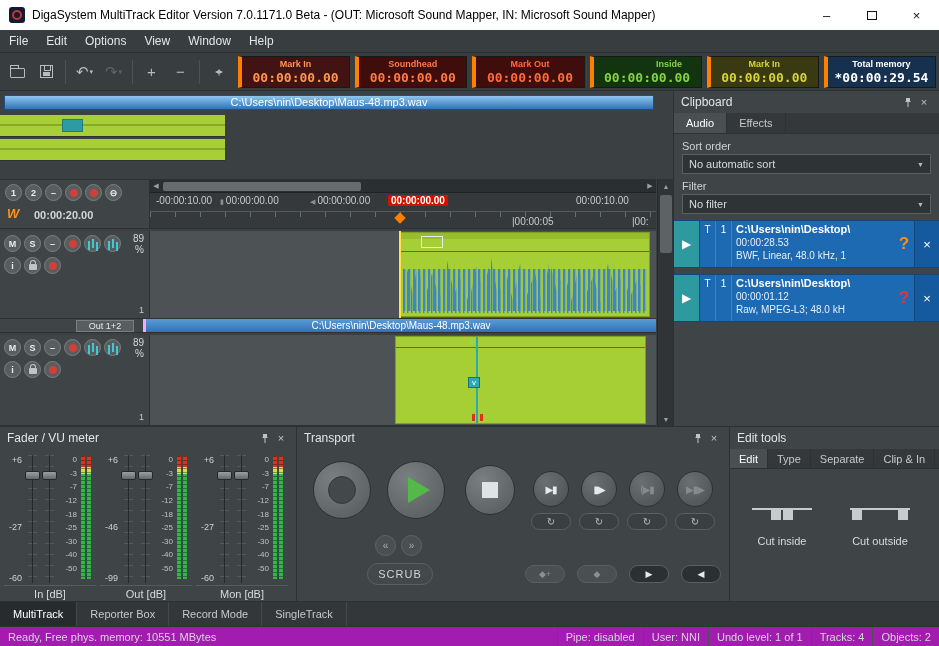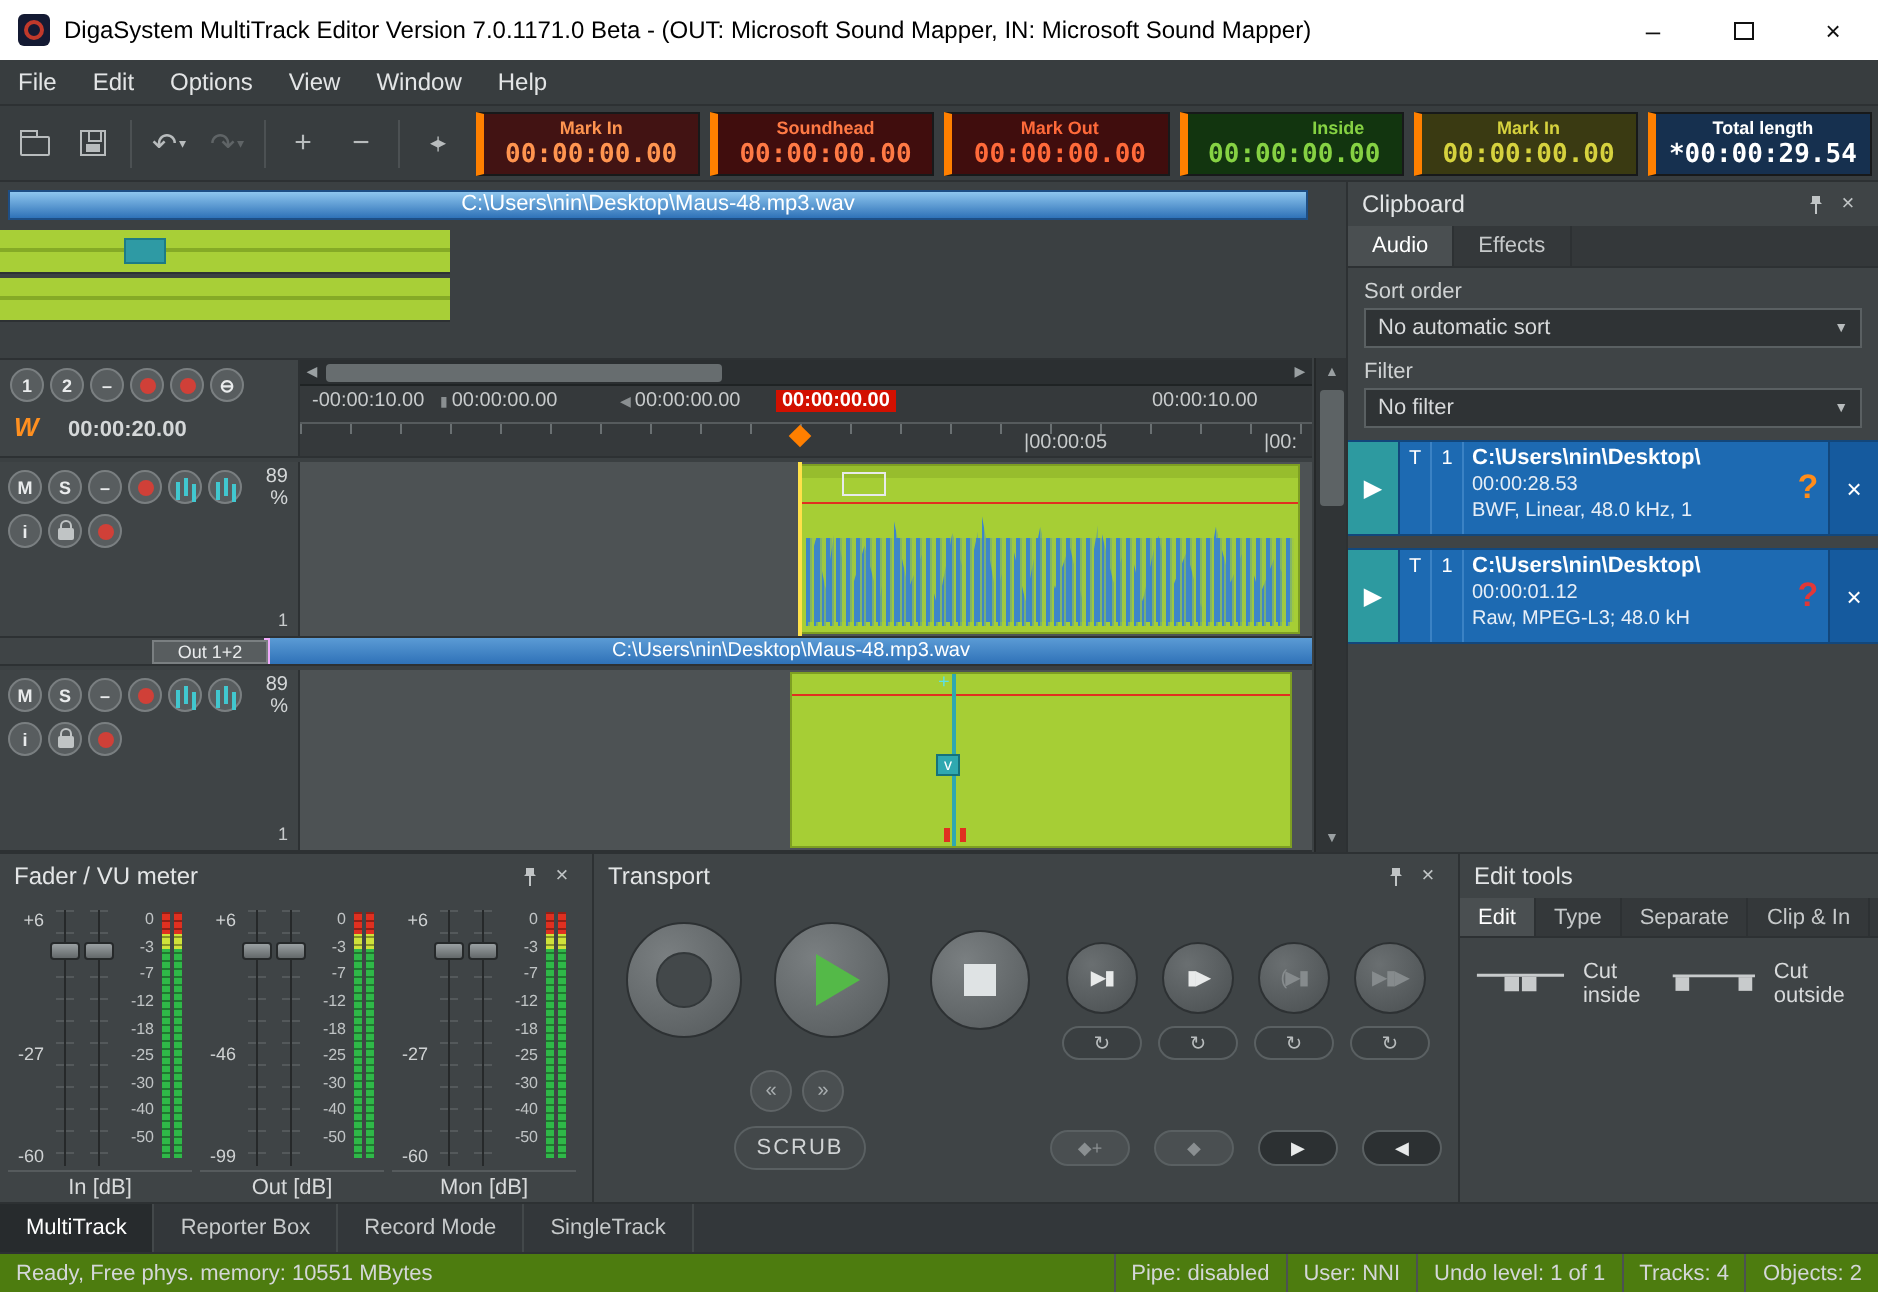--- a/index.html
+++ b/index.html
@@ -92,21 +92,21 @@
     background:repeating-linear-gradient(90deg,#3e86c8 0 1px,rgba(62,134,200,.4) 1px 2px,transparent 2px 4px);
     clip-path:polygon(0 100%,0 60%,2% 30%,4% 70%,6% 20%,9% 75%,12% 35%,15% 80%,18% 15%,21% 70%,24% 40%,27% 85%,30% 25%,33% 65%,36% 10%,39% 75%,42% 30%,45% 80%,48% 20%,51% 70%,54% 35%,57% 85%,60% 15%,63% 65%,66% 30%,69% 80%,72% 25%,75% 70%,78% 40%,81% 85%,84% 20%,87% 65%,90% 35%,93% 75%,96% 45%,98% 60%,100% 55%,100% 100%); }
   .sel-box { position:absolute; left:20px; top:3px; width:22px; height:12px; border:1px solid #e8eaea; }
   .playhead { position:absolute; top:0; bottom:0; width:2px; background:#ffe14a; }
   .ph1 { left:249px; }
   .marker-vline { position:absolute; top:0; bottom:0; left:80px; width:2px; background:#2fa8b0; }
   .marker-plus { position:absolute; left:73px; top:-1px; color:#5ce0e8; font-size:10px; }
   .marker-vbox { position:absolute; left:72px; top:46%; width:12px; height:11px; background:#2fa8b0; border:1px solid #16727a; color:#fff; font-size:8px; display:flex; align-items:center; justify-content:center; }
   .marker-tick { position:absolute; bottom:2px; width:3px; height:7px; background:#e03020; }
   .trk-bottombar { height:14px; display:flex; flex:none; background:#4a4f51; border-bottom:1px solid #2d3133; }
-  .bb-ctrl { width:135px; position:relative; background:#3f4446; border-right:3px solid #f0abfc; flex:none; }
+  .bb-ctrl { width:146px; position:relative; background:#3f4446; border-right:3px solid #f0abfc; flex:none; }
   .out-box { position:absolute; left:76px; top:1px; width:58px; height:12px; background:#585d5f; border:1px solid #7a7f81; font-size:9px; color:#e9ebec; display:flex; align-items:center; justify-content:center; }
   .bb-name { width:250px; font-size:10px; color:#e3e5e6; padding-left:8px; display:flex; align-items:center; flex:none; }
   .bb-file { flex:1; background:linear-gradient(#5b9bd5,#2f72b8); color:#fff; font-size:10px; display:flex; align-items:center; justify-content:center; white-space:nowrap; overflow:hidden; }
 
   
   .vscroll { position:absolute; right:0; top:88px; bottom:0; width:16px; background:#303436; border-left:1px solid #26292a; }
   .vs-arrow { position:absolute; left:0; width:16px; height:14px; color:#9aa0a2; font-size:7px; display:flex; align-items:center; justify-content:center; }
   .vs-arrow.up { top:0; } .vs-arrow.down { bottom:0; }
   .vs-thumb { position:absolute; left:2px; top:16px; width:12px; height:58px; background:#5d6365; border-radius:2px; }
 
@@ -166,28 +166,28 @@
   .nav-btn { position:absolute; top:86px; width:21px; height:21px; border-radius:50%; background:#4a4f51; border:1px solid #5f6466; display:flex; align-items:center; justify-content:center; font-size:10px; color:#a8adaf; }
   .scrub-btn { position:absolute; left:70px; top:114px; width:66px; height:22px; border-radius:11px; background:#43484a; border:1px solid #5a6062; display:flex; align-items:center; justify-content:center; font-size:11px; letter-spacing:1px; color:#d0d3d4; }
   .oval-btn { position:absolute; top:116px; width:40px; height:18px; border-radius:9px; background:#4a4f51; border:1px solid #5a6062; display:flex; align-items:center; justify-content:center; font-size:9px; color:#8a8f91; }
   .oval-btn.dark { background:#2c3032; color:#e8eaea; }
 
   .tools-panel { width:209px; background:#3f4446; display:flex; flex-direction:column; flex:none; }
   .et-tabs { display:flex; height:20px; background:#34383a; border-bottom:1px solid #2d3133; flex:none; }
   .et-tab { padding:0 9px; display:flex; align-items:center; font-size:11px; color:#c6c9ca; border-right:1px solid #2d3133; white-space:nowrap; overflow:hidden; }
   .et-tab.active { background:#4a4f51; color:#fff; }
   .et-content { flex:1; display:flex; padding:10px 6px; gap:6px; }
-  .et-btn { width:92px; height:92px; display:flex; flex-direction:row; justify-content:center; gap:8px; border:1px solid transparent; }
+  .et-btn { width:92px; height:92px; display:flex; flex-direction:column; align-items:center; justify-content:center; gap:8px; border:1px solid transparent; }
   .et-label { font-size:11px; color:#d8dadb; }
 
   
   .bottom-tabs { height:25px; background:#33373a; border-top:1px solid #2d3133; display:flex; font-size:11px; flex:none; }
   .b-tab { padding:0 13px; display:flex; align-items:center; color:#c6c9ca; border-right:1px solid #43484a; }
   .b-tab.active { background:#272b2d; color:#fff; }
-  .statusbar { height:20px; background:#4d7c0f; border-top:1px solid #2d3133; display:flex; align-items:stretch; font-size:11px; color:#d4d7d8; flex:none; }
+  .statusbar { height:20px; background:#a21caf; border-top:1px solid #2d3133; display:flex; align-items:stretch; font-size:11px; color:#d4d7d8; flex:none; }
   .status-msg { padding:0 8px; display:flex; align-items:center; }
   .status-right { margin-left:auto; display:flex; }
   .status-cell { padding:0 8px; border-left:1px solid #4c5153; display:flex; align-items:center; white-space:nowrap; }
 </style>
 </head>
 <body>
 
 <div class="app">
 
   <div class="titlebar">
@@ -251,21 +251,21 @@
     </div>
     <div class="timer" style="background-color: rgb(18, 53, 15);">
       <span class="t-label" style="color: rgb(134, 210, 67); margin-left: 44px;">Inside</span>
       <span class="t-value" style="color: rgb(134, 210, 67);">00:00:00.00</span>
     </div>
     <div class="timer" style="background-color: rgb(58, 58, 18);">
       <span class="t-label" style="color: rgb(214, 210, 62);">Mark In</span>
       <span class="t-value" style="color: rgb(214, 210, 62);">00:00:00.00</span>
     </div>
     <div class="timer" style="background-color: rgb(22, 48, 79);">
-      <span class="t-label" style="color: rgb(255, 255, 255);">Total length</span>
+      <span class="t-label" style="color: rgb(255, 255, 255);">Total memory</span>
       <span class="t-value" style="color: rgb(255, 255, 255);">*00:00:29.54</span>
     </div>
   </div>
 
   <div class="main">
     <div class="editor">
 
       <div class="ov-file">C:\Users\nin\Desktop\Maus-48.mp3.wav</div>
       <div class="ov-strip s1">
         <span class="ov-sel"></span>

